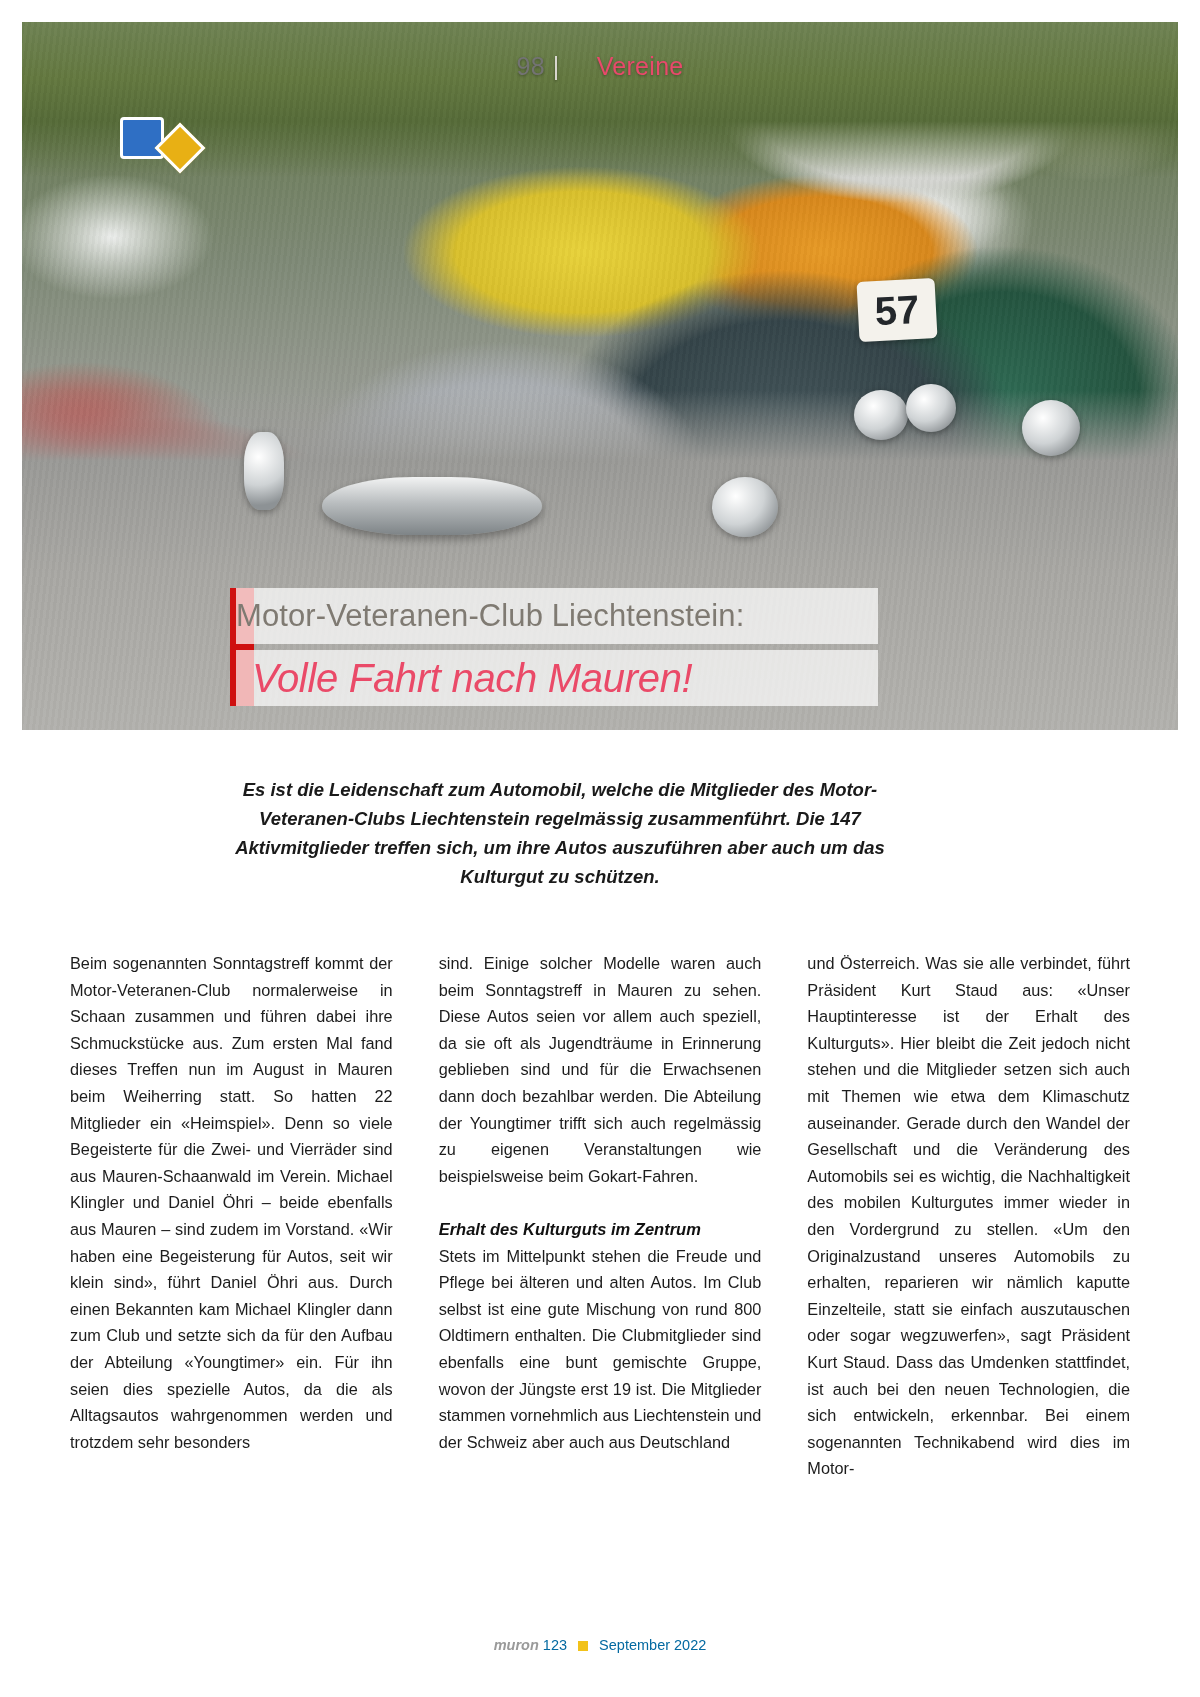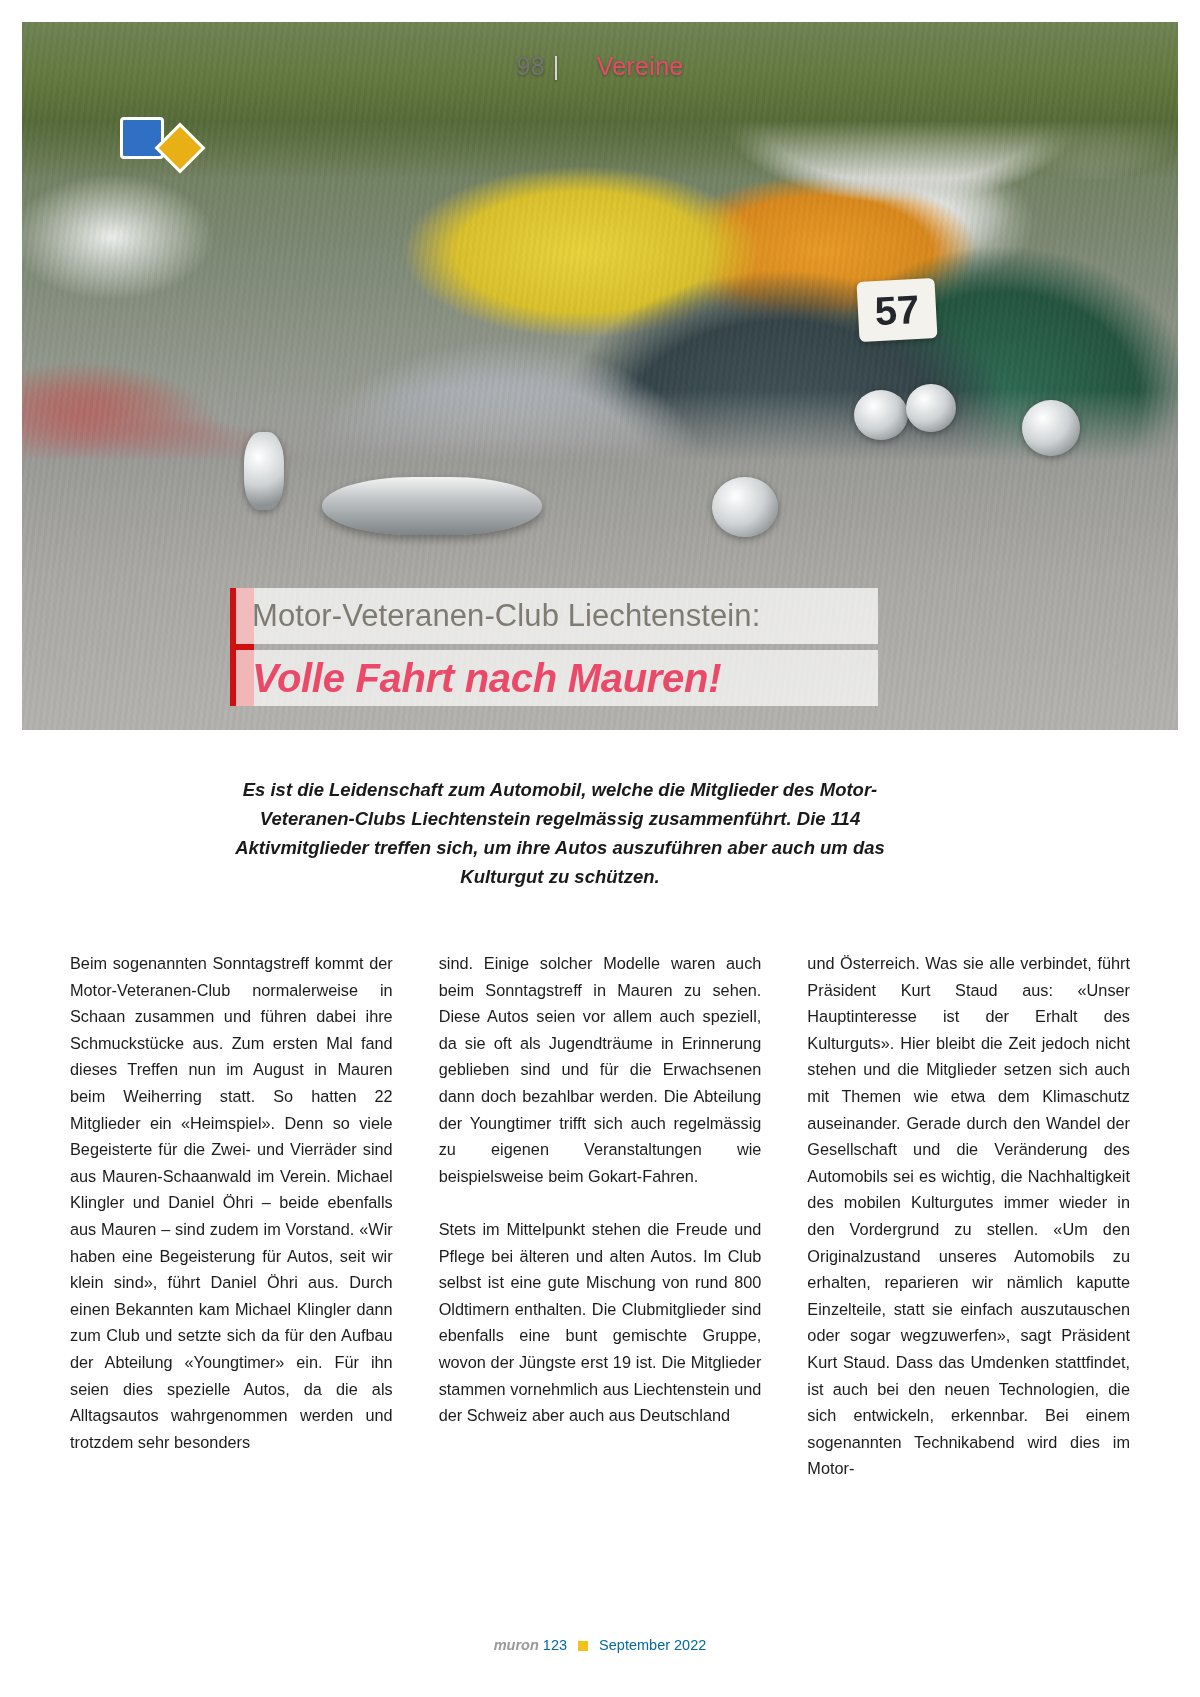--- a/index.html
+++ b/index.html
@@ -115,39 +115,39 @@
   }
   .kicker-band {
     position:absolute;
     left:236px; top:588px;
     width:642px; height:56px;
     background:rgba(255,255,255,0.72);
     z-index:7;
     display:flex; align-items:center;
   }
   .kicker-band .txt {
-    padding-left:16px;
+    padding-left:0;
     font-size:31px;
     color:#7f7a72;
     letter-spacing:.1px;
     white-space:nowrap;
   }
   .headline-band {
     position:absolute;
     left:236px; top:650px;
     width:642px; height:56px;
     background:rgba(255,255,255,0.70);
     z-index:7;
     display:flex; align-items:center;
   }
   .headline-band .txt {
     padding-left:16px;
     font-size:40px;
     font-style:italic;
-    font-weight:bold;
+    font-weight:normal;
     color:#ea4a68;
     white-space:nowrap;
     letter-spacing:-.3px;
   }
 
   
   .lead {
     position:absolute;
     left:230px; top:775px;
     width:660px;
@@ -232,31 +232,32 @@
 <div class="title-bar"></div>
 
 <div class="kicker-band">
   <span class="txt">Motor-Veteranen-Club Liechtenstein:</span>
 </div>
 
 <div class="headline-band">
   <span class="txt">Volle Fahrt nach Mauren!</span>
 </div>
 
-<div class="lead">Es ist die Leidenschaft zum Automobil, welche die Mitglieder des Motor-Veteranen-Clubs Liechtenstein regelmässig zusammenführt. Die 114 Aktivmitglieder treffen sich, um ihre Autos auszuführen aber auch um das Kulturgut zu schützen.</div>
+<div class="lead">Es ist die Leidenschaft zum Automobil, welche die Mitglieder des Motor-Veteranen-Clubs Liechtenstein regelmässig zusammenführt. Die 147 Aktivmitglieder treffen sich, um ihre Autos auszuführen aber auch um das Kulturgut zu schützen.</div>
 
 <div class="columns">
 
   <div class="col">
     <p>Beim sogenannten Sonntagstreff kommt der Motor-Veteranen-Club normalerweise in Schaan zusammen und führen dabei ihre Schmuckstücke aus. Zum ersten Mal fand dieses Treffen nun im August in Mauren beim Weiherring statt. So hatten 22 Mitglieder ein «Heimspiel». Denn so viele Begeisterte für die Zwei- und Vierräder sind aus Mauren-Schaanwald im Verein. Michael Klingler und Daniel Öhri – beide ebenfalls aus Mauren – sind zudem im Vorstand. «Wir haben eine Begeisterung für Autos, seit wir klein sind», führt Daniel Öhri aus. Durch einen Bekannten kam Michael Klingler dann zum Club und setzte sich da für den Aufbau der Abteilung «Youngtimer» ein. Für ihn seien dies spezielle Autos, da die als Alltagsautos wahrgenommen werden und trotzdem sehr besonders</p>
   </div>
 
   <div class="col">
     <p>sind. Einige solcher Modelle waren auch beim Sonntagstreff in Mauren zu sehen. Diese Autos seien vor allem auch speziell, da sie oft als Jugendträume in Erinnerung geblieben sind und für die Erwachsenen dann doch bezahlbar werden. Die Abteilung der Youngtimer trifft sich auch regelmässig zu eigenen Veranstaltungen wie beispielsweise beim Gokart-Fahren.</p>
     <div class="spacer-line"></div>
+    <h3>Erhalt des Kulturguts im Zentrum</h3>
     <p>Stets im Mittelpunkt stehen die Freude und Pflege bei älteren und alten Autos. Im Club selbst ist eine gute Mischung von rund 800 Oldtimern enthalten. Die Clubmitglieder sind ebenfalls eine bunt gemischte Gruppe, wovon der Jüngste erst 19 ist. Die Mitglieder stammen vornehmlich aus Liechtenstein und der Schweiz aber auch aus Deutschland</p>
   </div>
 
   <div class="col">
     <p>und Österreich. Was sie alle verbindet, führt Präsident Kurt Staud aus: «Unser Hauptinteresse ist der Erhalt des Kulturguts». Hier bleibt die Zeit jedoch nicht stehen und die Mitglieder setzen sich auch mit Themen wie etwa dem Klimaschutz auseinander. Gerade durch den Wandel der Gesellschaft und die Veränderung des Automobils sei es wichtig, die Nachhaltigkeit des mobilen Kulturgutes immer wieder in den Vordergrund zu stellen. «Um den Originalzustand unseres Automobils zu erhalten, reparieren wir nämlich kaputte Einzelteile, statt sie einfach auszutauschen oder sogar wegzuwerfen», sagt Präsident Kurt Staud.   Dass das Umdenken stattfindet, ist auch bei den neuen Technologien, die sich entwickeln, erkennbar. Bei einem sogenannten Technikabend wird dies im Motor-</p>
   </div>
 
 </div>
 
 <div class="footer">

